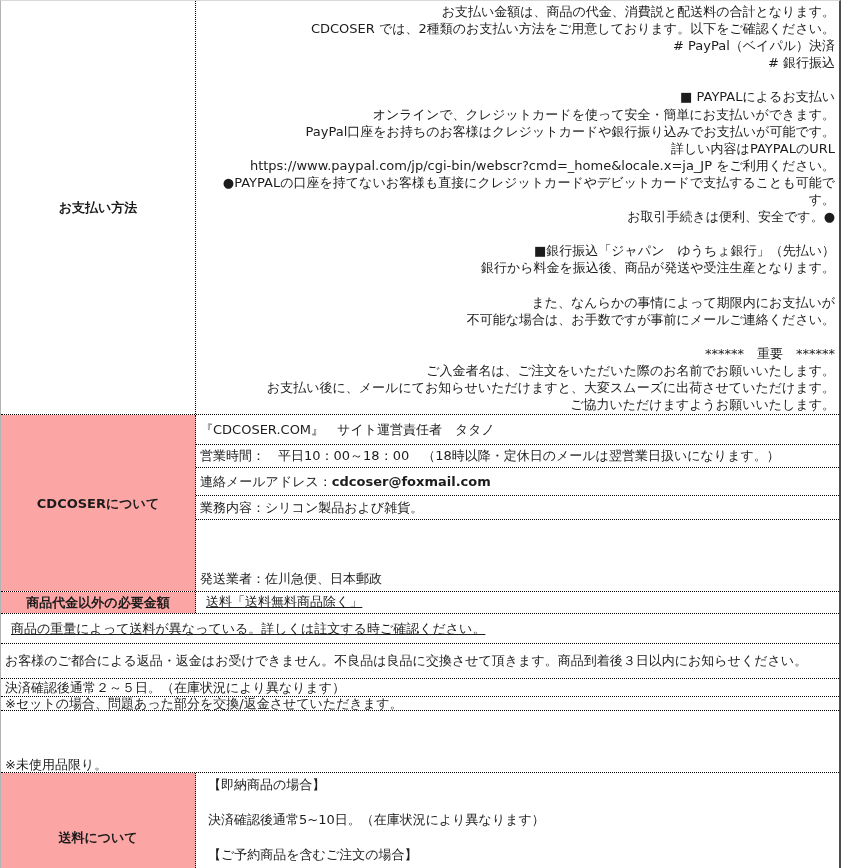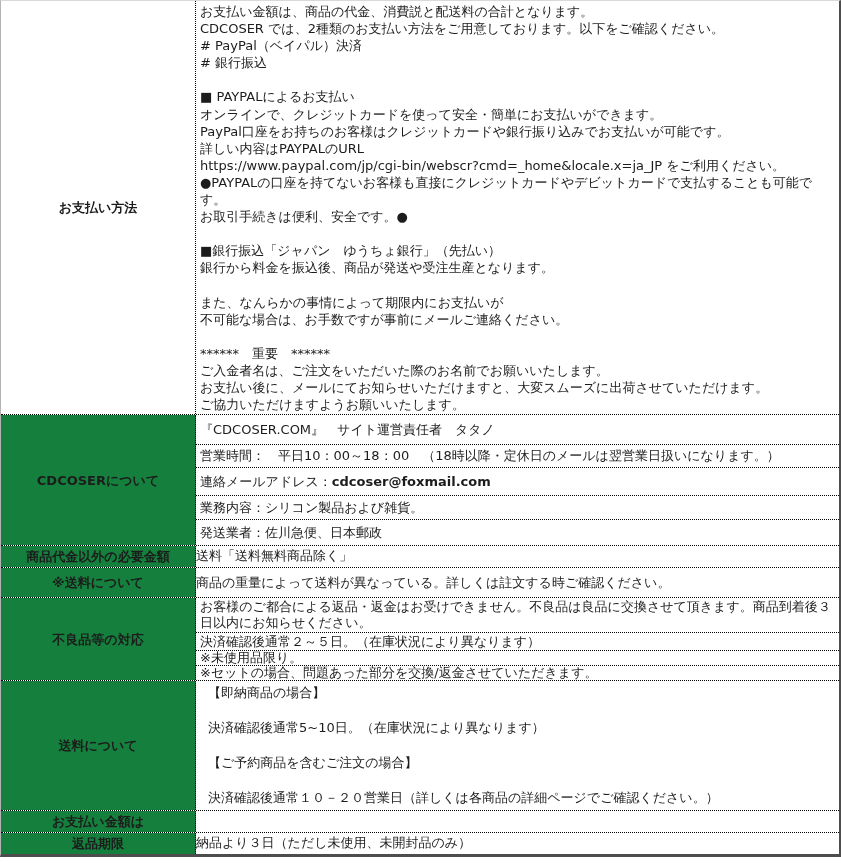--- a/index.html
+++ b/index.html
@@ -28,51 +28,53 @@
     box-sizing:border-box;
     border-right:1px dotted #000;
     display:flex;
     align-items:center;
     justify-content:center;
     text-align:center;
     font-weight:bold;
     padding:2px 6px;
     line-height:17px;
   }
-  .label-ivory{background:#15803d;}
+  .label-ivory{background:#fca5a5;}
   .content-cell{
     flex:1;
     min-width:0;
     box-sizing:border-box;
   }
   .text-block{
     white-space:pre-line;
     padding:2px 4px 1px 4px;
     line-height:17.1px;
+    text-align:right;
   }
   .delivery-block{
     white-space:pre-line;
     padding:3px 12px;
     line-height:17.5px;
   }
   .sub-row{
     box-sizing:border-box;
     border-bottom:1px dotted #000;
     display:flex;
     align-items:center;
     padding:0 4px;
     line-height:16px;
   }
-  .sub-row:last-child{border-bottom:none;}
+  .sub-row:last-child{border-bottom:none;margin-top:46px;}
   .single{
     box-sizing:border-box;
     display:flex;
     align-items:center;
-    padding:0 0;
+    padding:0 10px;
     line-height:16px;
+    text-decoration:underline;
   }
   .bold{font-weight:bold;}
   .h30{height:30px}.h23{height:23px}.h28{height:28px}.h24{height:24px}.h25{height:25px}
   .h35{min-height:35px}.h18{height:18px}.h15{height:15px}.h14{height:14px}
   .h19{height:19px}.h29{height:29px}.h20{height:20px}.h21{height:21px}
 </style>
 </head>
 <body>
 
 <div class="shop-table">
@@ -129,40 +131,38 @@
   </div>
 
   <div class="section">
     <div class="label-cell label-ivory">商品代金以外の必要金額</div>
     <div class="content-cell">
       <div class="single h19">送料「送料無料商品除く」</div>
     </div>
   </div>
 
   <div class="section">
-    <div class="label-cell label-ivory">※送料について</div>
     <div class="content-cell">
       <div class="single h29">商品の重量によって送料が異なっている。詳しくは註文する時ご確認ください。</div>
     </div>
   </div>
 
   <div class="section">
-    <div class="label-cell label-ivory">不良品等の対応</div>
     <div class="content-cell">
       <div class="sub-row h35">
         <span>お客様のご都合による返品・返金はお受けできません。不良品は良品に交換させて頂きます。商品到着後３日以内にお知らせください。</span>
       </div>
       <div class="sub-row h18">
         <span>決済確認後通常２～５日。（在庫状況により異なります）</span>
       </div>
+      <div class="sub-row h14">
+        <span>※セットの場合、問題あった部分を交換/返金させていただきます。</span>
+      </div>
       <div class="sub-row h15">
         <span>※未使用品限り。</span>
-      </div>
-      <div class="sub-row h14">
-        <span>※セットの場合、問題あった部分を交換/返金させていただきます。</span>
       </div>
     </div>
   </div>
 
   <div class="section">
     <div class="label-cell label-ivory">送料について</div>
     <div class="content-cell">
       <div class="delivery-block">【即納商品の場合】
 
 決済確認後通常5~10日。（在庫状況により異なります）

